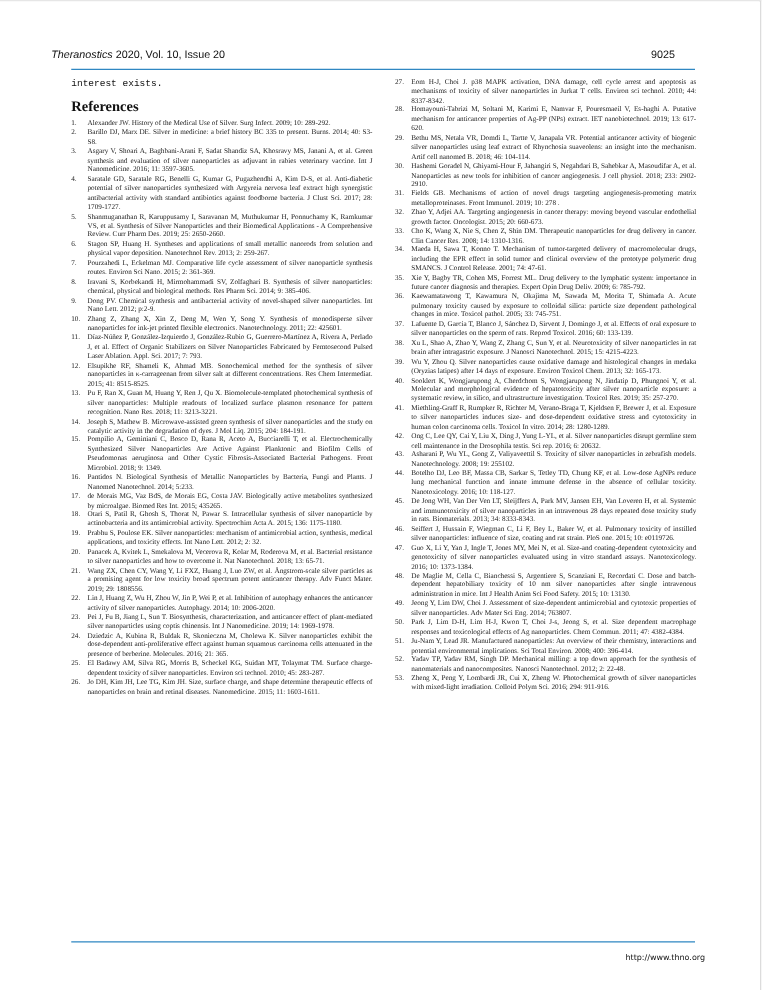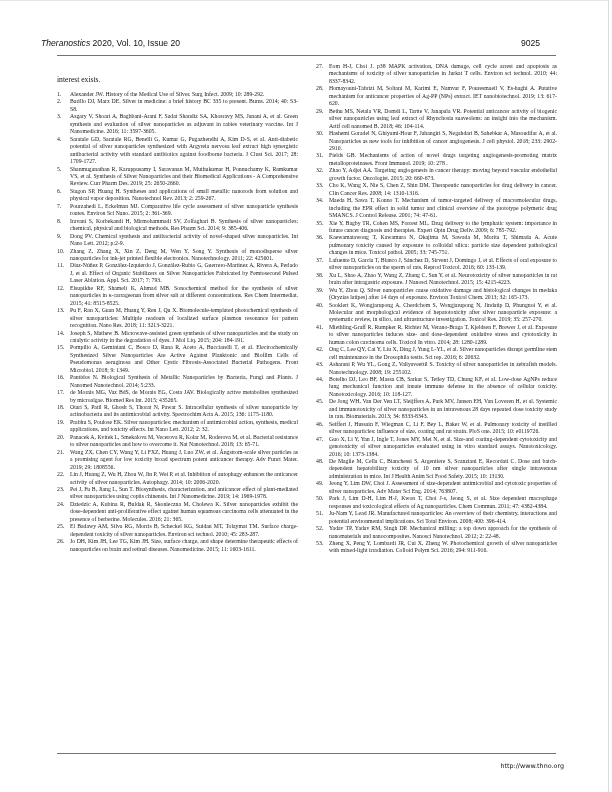--- a/index.html
+++ b/index.html
@@ -19,22 +19,22 @@
     background: #2f87c2;
   }
   .col {
     position: absolute; top: 62px; width: 241px;
     font-family: "Liberation Serif", serif; font-size: 5.75px; line-height: 7.45px;
     color: #1a1a1a; text-align: justify;
   }
   .col-left { left: 57px; }
   .col-right { left: 316px; }
   .carry {
-    font-family: Liberation Serif, serif; font-size: 7.6px; line-height: 10px;
-    margin: 12px 0 6px 0; color: #111;
+    font-family: Liberation Mono, monospace; font-size: 7.6px; line-height: 10px;
+    margin: 0 0 6px 0; color: #111;
   }
   .section-title {
     font-family: "Liberation Serif", serif; font-weight: bold; font-size: 11.6px;
     line-height: 13px; margin: 0 0 4px 0; color: #111;
   }
   ol.refs { list-style: none; margin: 0; padding: 0; }
   ol.refs li {
     position: relative; padding-left: 13px; margin: 0;
   }
   ol.refs li .num {
@@ -55,20 +55,21 @@
 <div class="page">
 
   <div class="running-head">
     <span class="journal">Theranostics</span><span> 2020, Vol. 10, Issue 20</span>
     <span class="page-no">9025</span>
   </div>
   <div class="head-rule"></div>
 
   <div class="col col-left">
     <p class="carry">interest exists.</p>
+    <h2 class="section-title">References</h2>
     <ol class="refs" id="refs-left">
         <li><span class="num">1.</span><span>Alexander JW. History of the Medical Use of Silver. Surg Infect. 2009; 10: 289-292.</span></li>
         <li><span class="num">2.</span><span>Barillo DJ, Marx DE. Silver in medicine: a brief history BC 335 to present. Burns. 2014; 40: S3-S8.</span></li>
         <li><span class="num">3.</span><span>Asgary V, Shoari A, Baghbani-Arani F, Sadat Shandiz SA, Khosravy MS, Janani A, et al. Green synthesis and evaluation of silver nanoparticles as adjuvant in rabies veterinary vaccine. Int J Nanomedicine. 2016; 11: 3597-3605.</span></li>
         <li><span class="num">4.</span><span>Saratale GD, Saratale RG, Benelli G, Kumar G, Pugazhendhi A, Kim D-S, et al. Anti-diabetic potential of silver nanoparticles synthesized with Argyreia nervosa leaf extract high synergistic antibacterial activity with standard antibiotics against foodborne bacteria. J Clust Sci. 2017; 28: 1709-1727.</span></li>
         <li><span class="num">5.</span><span>Shanmuganathan R, Karuppusamy I, Saravanan M, Muthukumar H, Ponnuchamy K, Ramkumar VS, et al. Synthesis of Silver Nanoparticles and their Biomedical Applications - A Comprehensive Review. Curr Pharm Des. 2019; 25: 2650-2660.</span></li>
         <li><span class="num">6.</span><span>Stagon SP, Huang H. Syntheses and applications of small metallic nanorods from solution and physical vapor deposition. Nanotechnol Rev. 2013; 2: 259-267.</span></li>
         <li><span class="num">7.</span><span>Pourzahedi L, Eckelman MJ. Comparative life cycle assessment of silver nanoparticle synthesis routes. Environ Sci Nano. 2015; 2: 361-369.</span></li>
         <li><span class="num">8.</span><span>Iravani S, Korbekandi H, Mirmohammadi SV, Zolfaghari B. Synthesis of silver nanoparticles: chemical, physical and biological methods. Res Pharm Sci. 2014; 9: 385-406.</span></li>
         <li><span class="num">9.</span><span>Dong PV. Chemical synthesis and antibacterial activity of novel-shaped silver nanoparticles. Int Nano Lett. 2012; p:2-9.</span></li>

